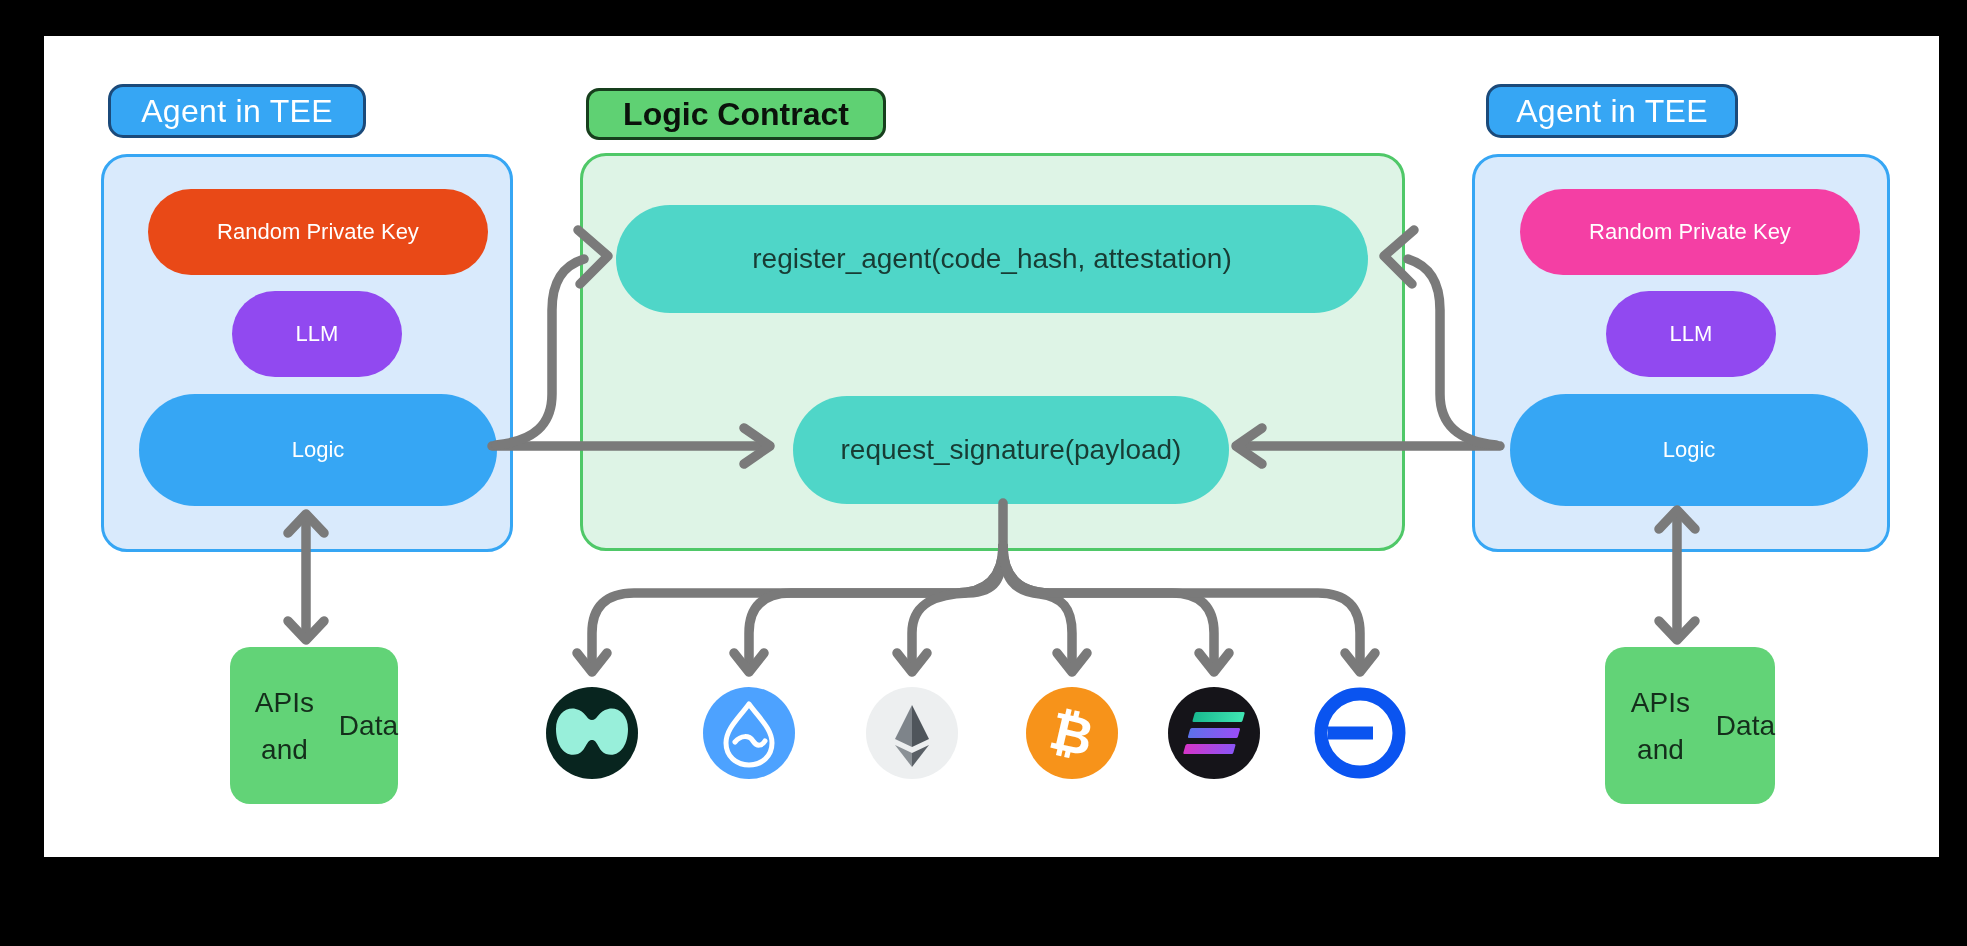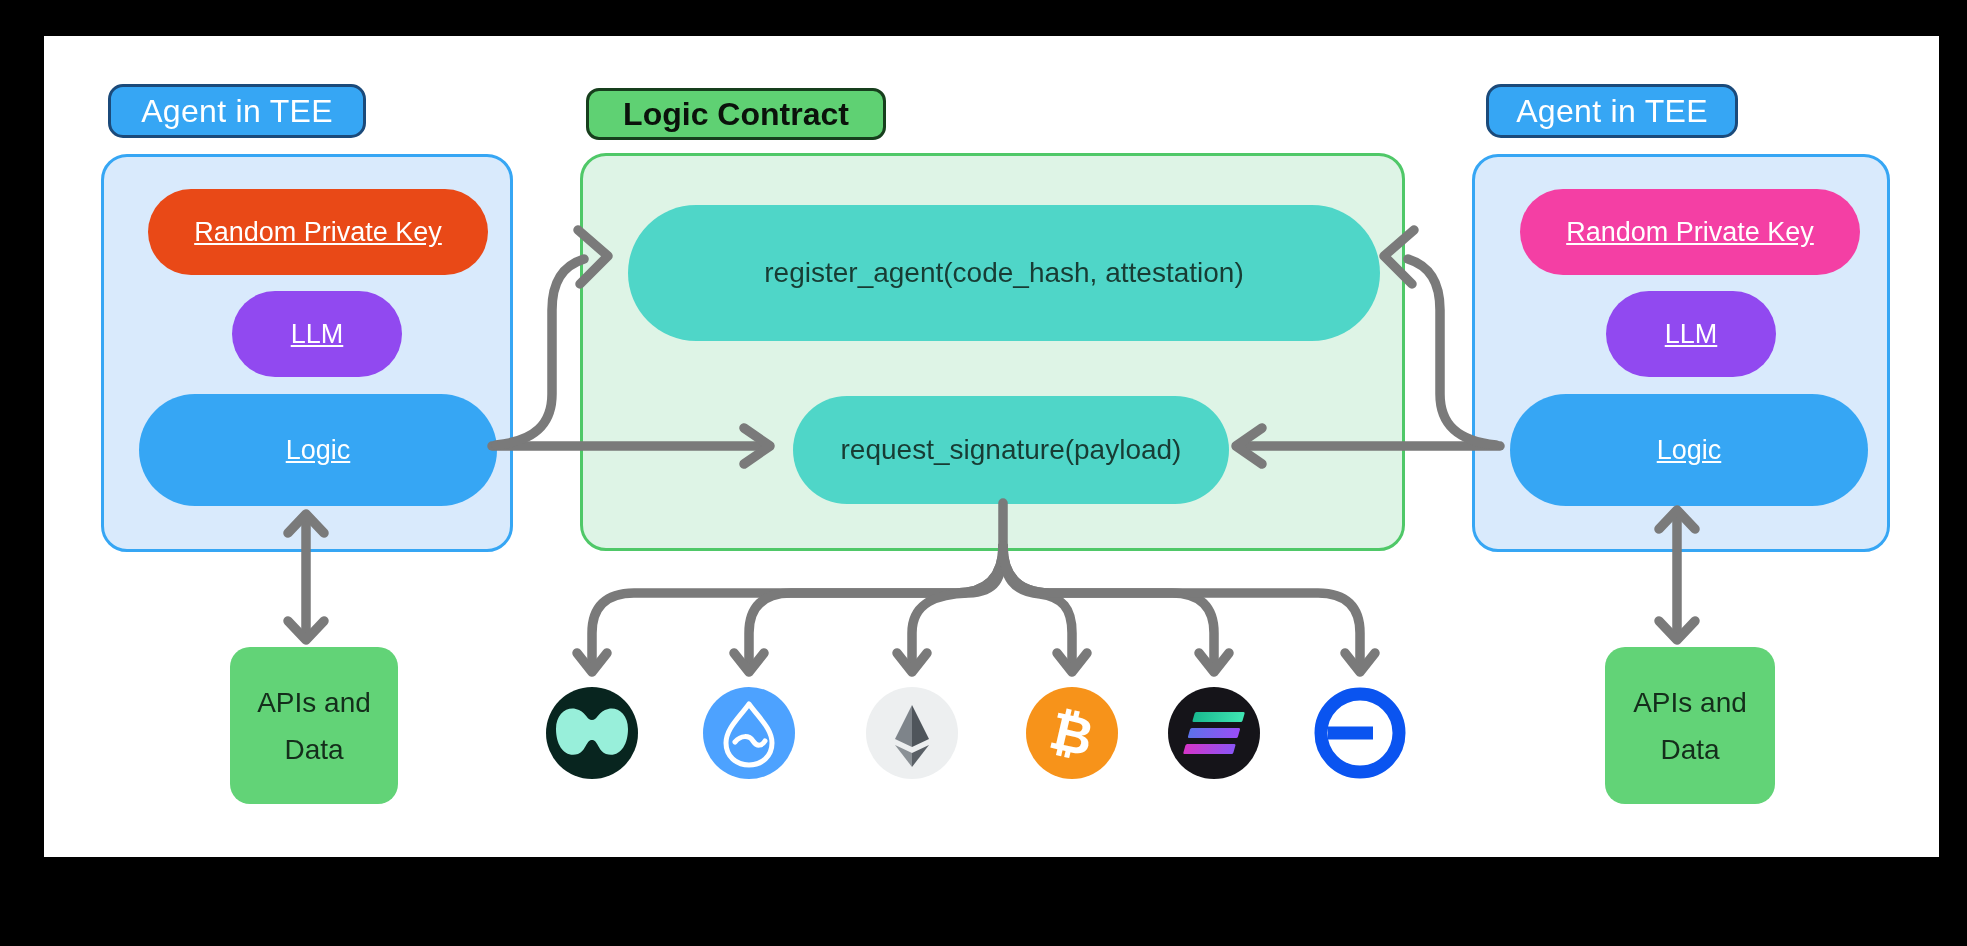--- a/index.html
+++ b/index.html
@@ -40,37 +40,37 @@
     background:var(--c-blue-box-bg);border:3px solid var(--c-blue);border-radius:26px;
   }
   .tee-box.left{left:57px;top:118px;width:412px;height:398px;}
   .tee-box.right{left:1428px;top:118px;width:418px;height:398px;}
   .contract-box{
     left:536px;top:117px;width:825px;height:398px;
     background:var(--c-green-box-bg);border:3px solid var(--c-green-border);border-radius:26px;
   }
 
   
-  .pill{border-radius:999px;color:#fff;font-size:27px;text-decoration:underline;}
+  .pill{border-radius:999px;color:#fff;font-size:22px;}
   .pill.key-left {left:96px; top:153px;width:340px;height:86px;background:var(--c-red);}
   .pill.key-right{left:1468px;top:153px;width:340px;height:86px;background:var(--c-pink);}
   .pill.llm-left {left:180px;top:255px;width:170px;height:86px;background:var(--c-purple);}
   .pill.llm-right{left:1554px;top:255px;width:170px;height:86px;background:var(--c-purple);}
   .pill.logic-left {left:87px;  top:358px;width:358px;height:112px;background:var(--c-blue);}
   .pill.logic-right{left:1458px;top:358px;width:358px;height:112px;background:var(--c-blue);}
 
   .fn-pill{
     background:var(--c-teal);border-radius:999px;color:var(--c-teal-text);font-size:28px;
   }
-  .fn-pill.register{left:576px;top:169px;width:752px;height:136px;}
+  .fn-pill.register{left:564px;top:169px;width:752px;height:108px;}
   .fn-pill.request {left:741px;top:360px;width:436px;height:108px;}
 
   .apis-box{
     background:var(--c-apis-green);border-radius:20px;color:var(--c-apis-text);
-    font-size:28px;line-height:47px;flex-direction:column;
+    font-size:28px;line-height:47px;flex-direction:row;
   }
   .apis-box.left {left:178px; top:611px;width:168px;height:157px;}
   .apis-box.right{left:1553px;top:611px;width:170px;height:157px;}
 
   
   svg.arrows{position:absolute;left:0;top:0;width:1895px;height:821px;pointer-events:none;}
   .arrow-stroke{stroke:var(--c-arrow);stroke-width:9.5;fill:none;stroke-linecap:round;stroke-linejoin:round;}
 
   
   .chain{width:92px;height:92px;}

